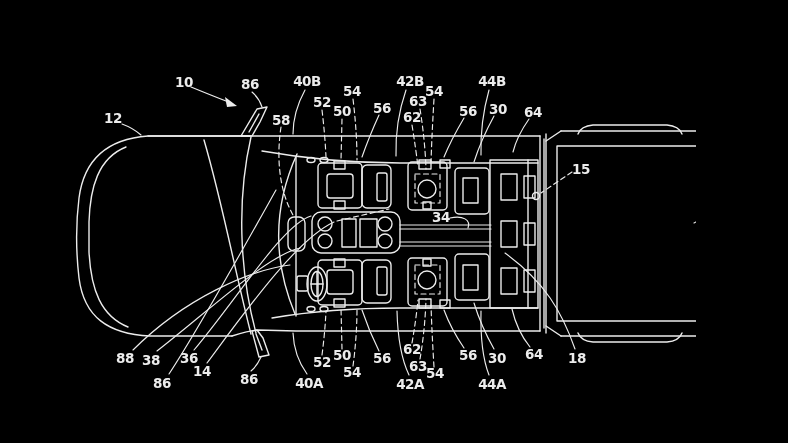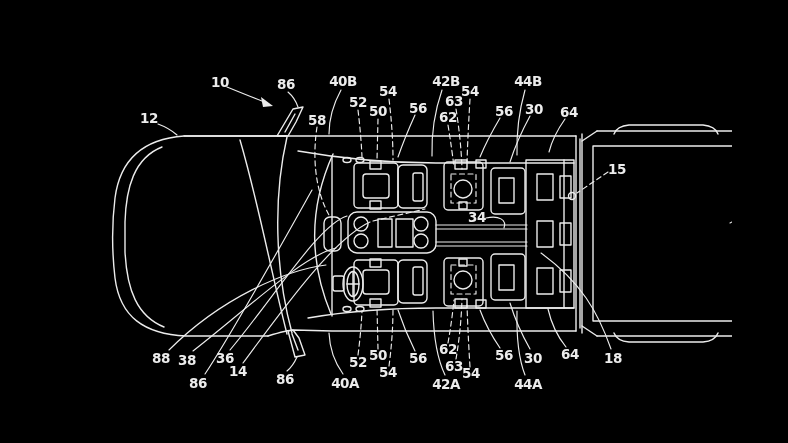--- a/index.html
+++ b/index.html
@@ -1,16 +1,16 @@
 <!DOCTYPE html>
 <html><head>
 <meta charset="utf-8">
 <style>
   html,body{margin:0;padding:0;background:#000;}
-  .stage{position:relative;width:696px;height:443px;background:#000;overflow:hidden;padding-left:36px;}
+  .stage{position:relative;width:696px;height:443px;background:#000;overflow:hidden;}
   svg{display:block;}
   .ln{fill:none;stroke-width:1.4;stroke-linecap:round;stroke-linejoin:round;}
   .thin{stroke-width:1.15;}
   .dash{stroke-dasharray:5 3.5;stroke-width:1.15;fill:none;}
   .lbl{font-family:"DejaVu Sans",sans-serif;font-size:13.5px;font-weight:700;letter-spacing:-0.5px;text-anchor:middle;}
 </style>
 </head>
 <body>
 
 <div class="stage">

